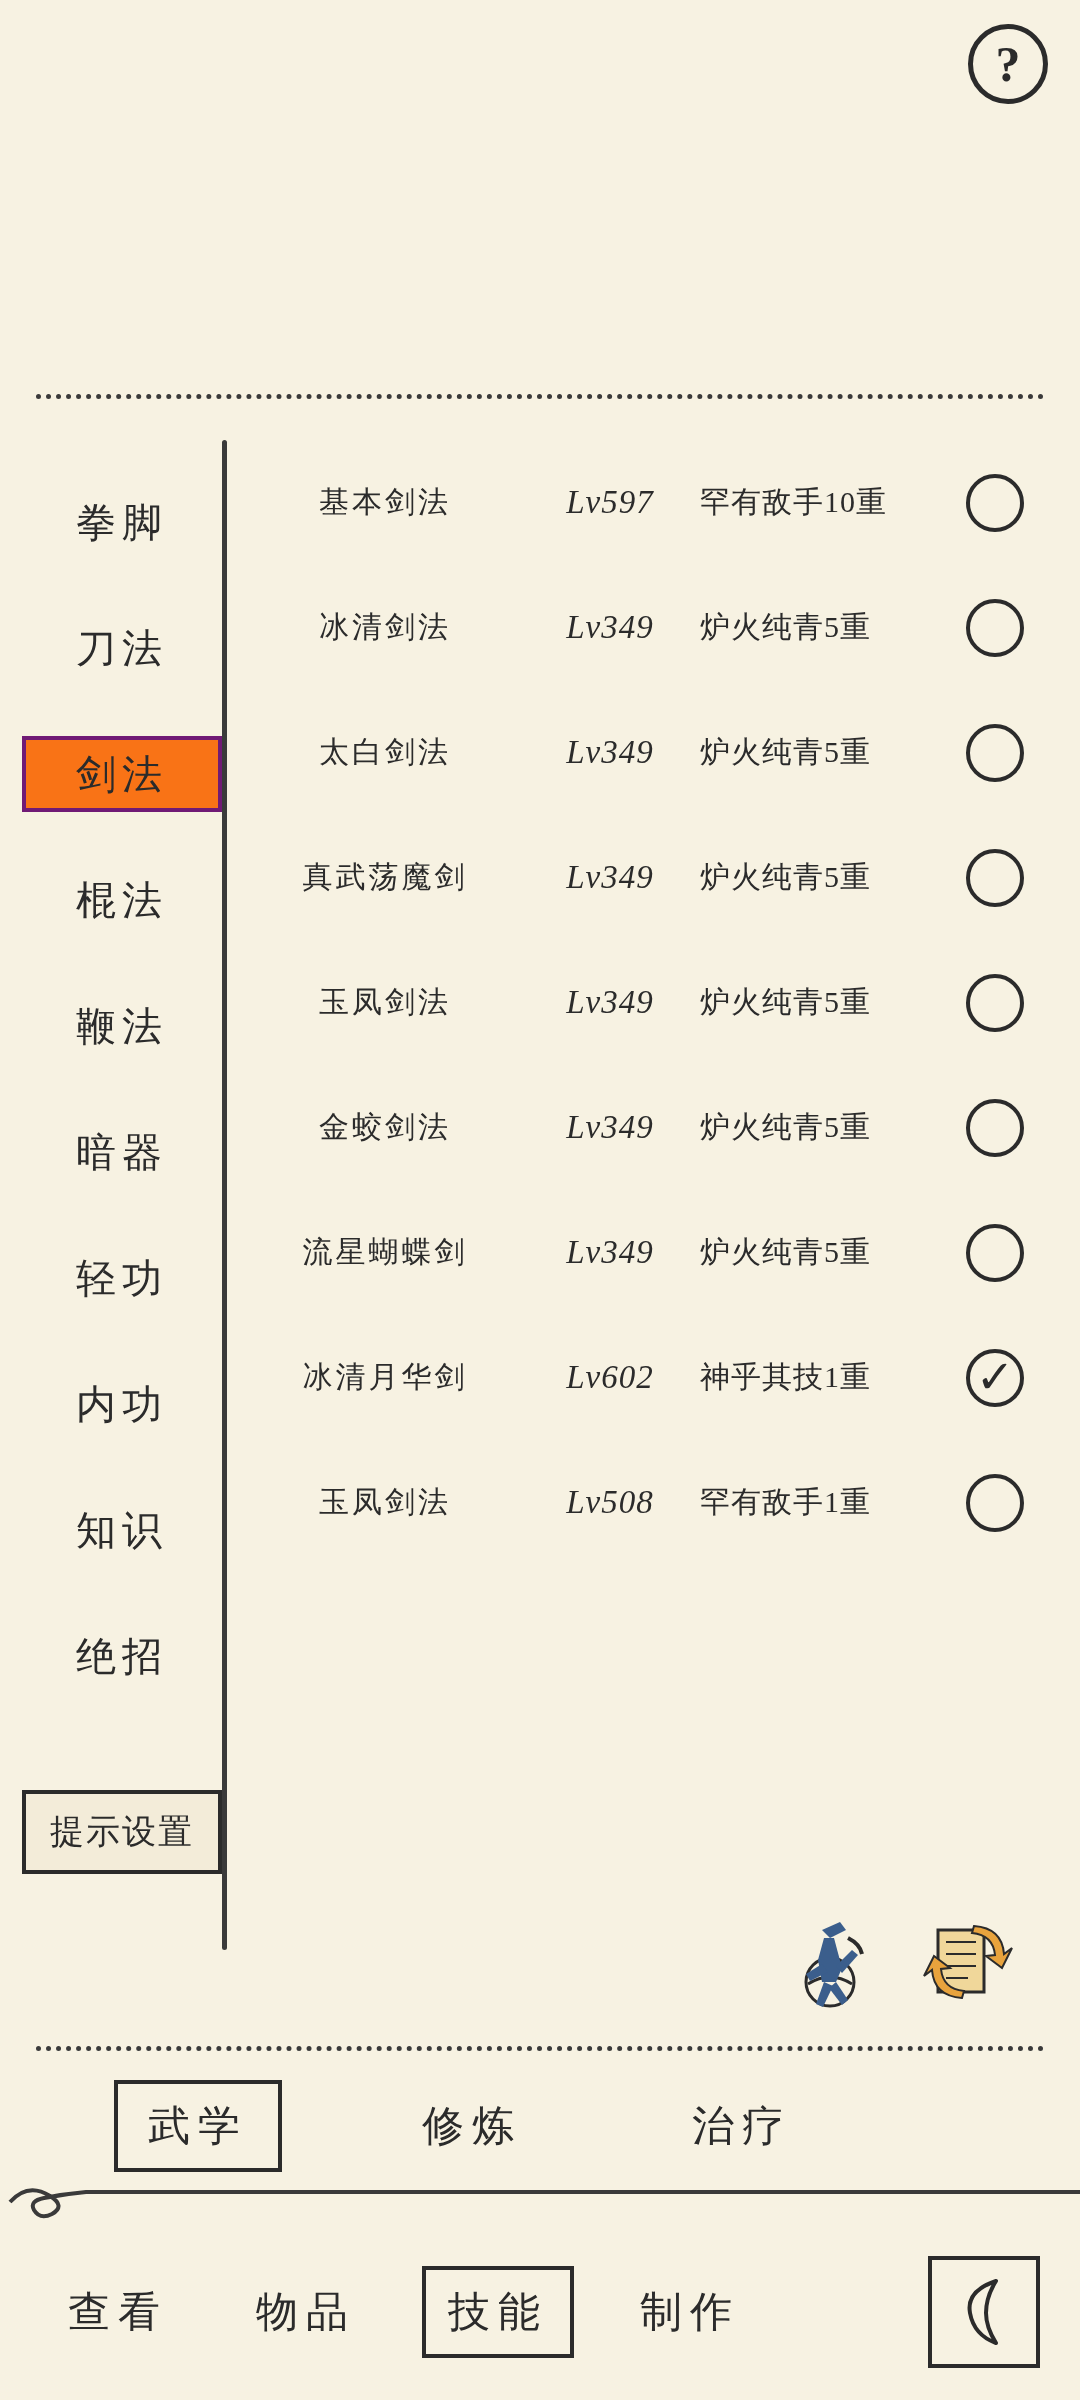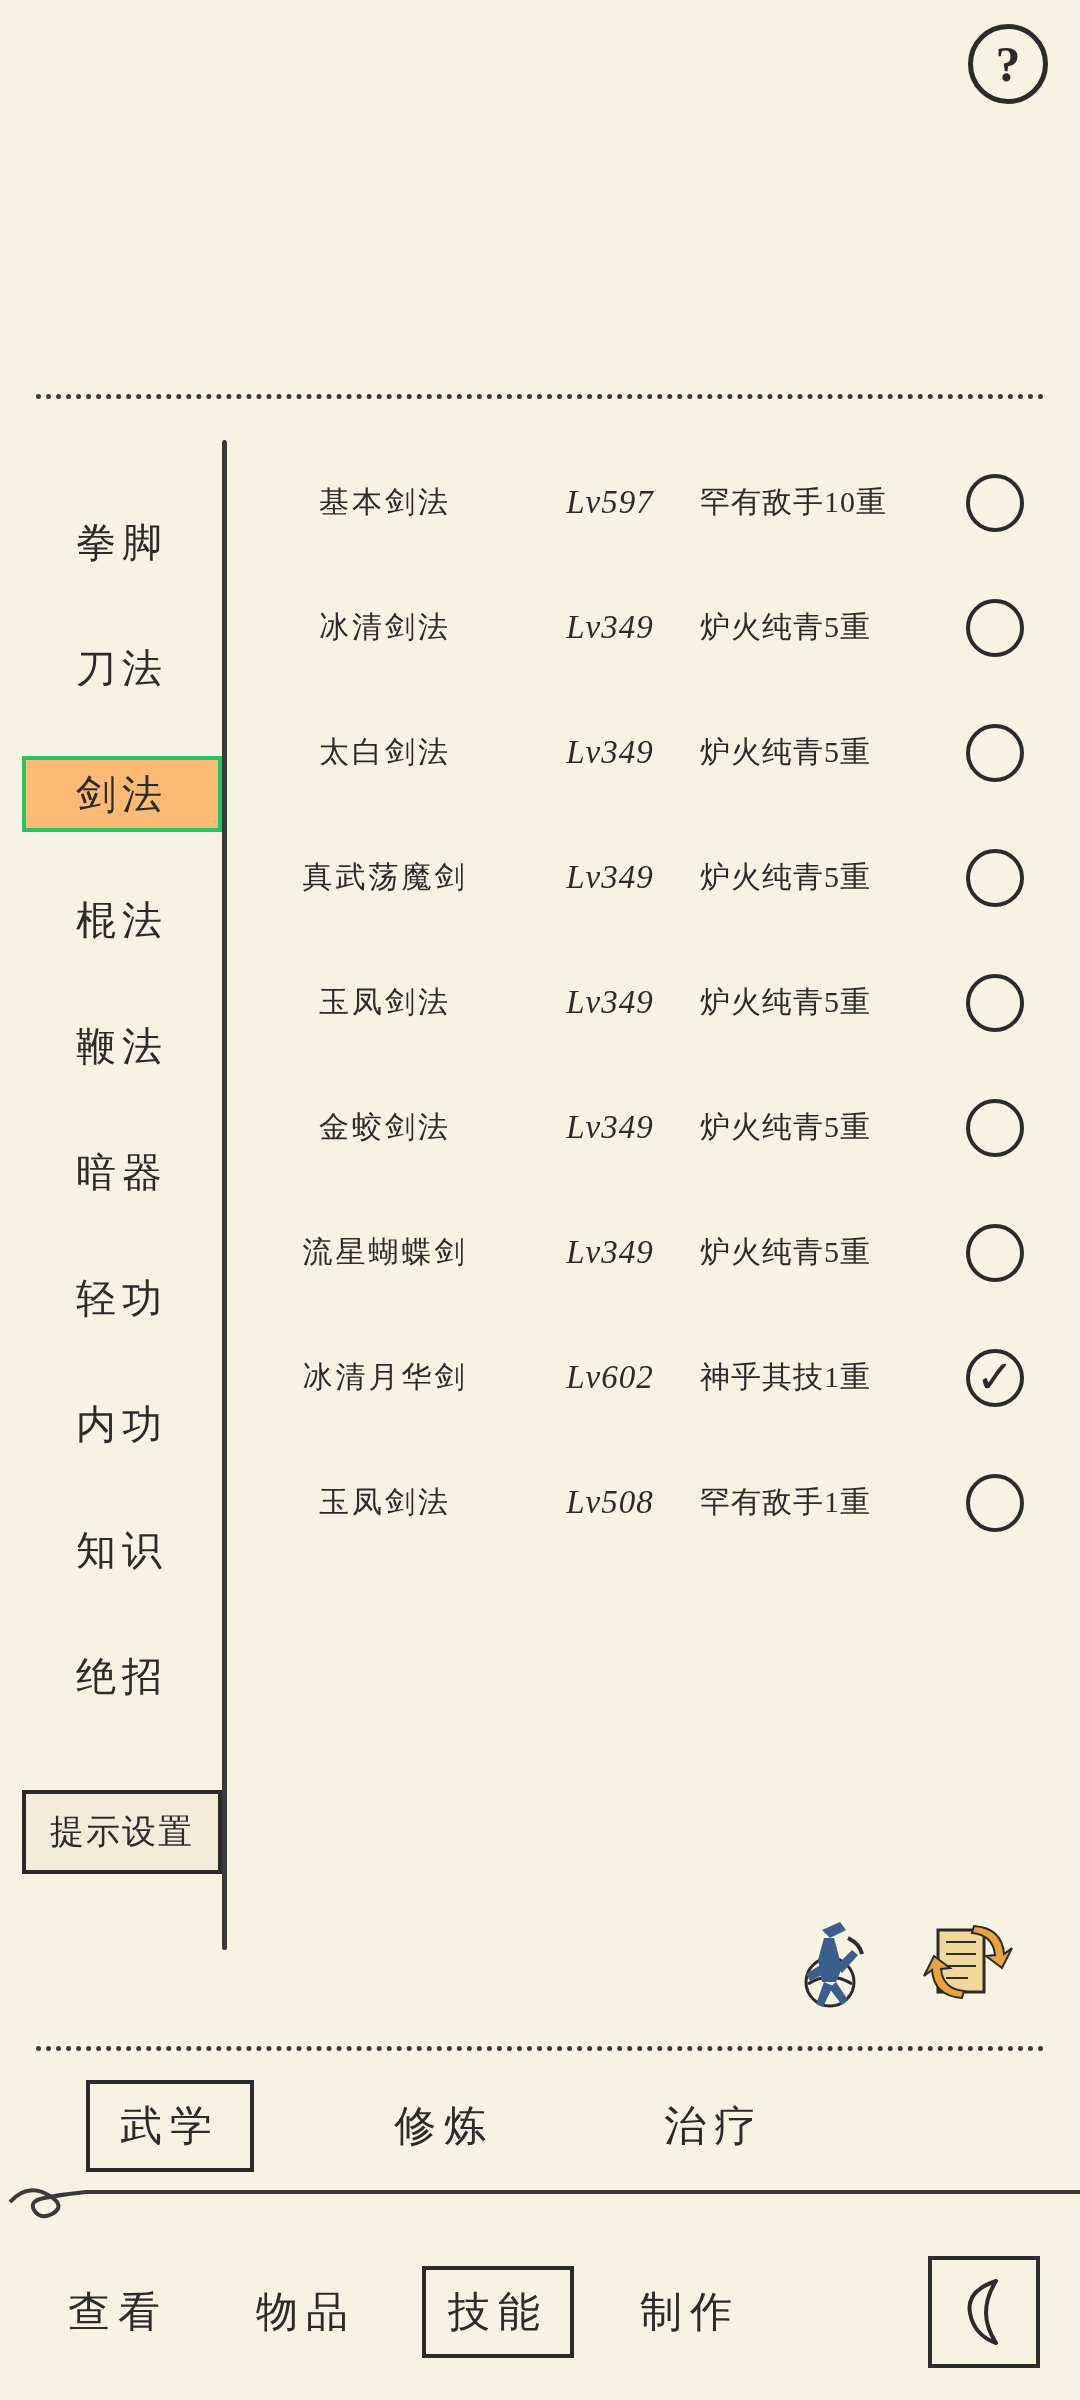--- a/index.html
+++ b/index.html
@@ -37,38 +37,38 @@
     height: 0;
     border-top: 5px dotted #3a3a3a;
   }
   #sep-top { top: 394px; }
   #sep-bottom { top: 2046px; }
 
   
   .cat-col {
     position: absolute;
     left: 22px;
-    top: 504px;
+    top: 484px;
     width: 200px;
   }
   .cat-item {
     height: 76px;
     margin-bottom: 50px;
     display: flex;
     align-items: center;
     justify-content: center;
     font-size: 40px;
     letter-spacing: 6px;
     color: #2b2b2b;
     cursor: pointer;
     background: transparent;
   }
   .cat-item.selected {
-    border: 4px solid #22c55e;
-    background: #fdba74;
+    border: 4px solid #701a75;
+    background: #f97316;
   }
 
   .hint-btn {
     position: absolute;
     left: 22px;
     top: 1790px;
     width: 200px; height: 84px;
     border: 4px solid #2b2b2b;
     display: flex; align-items: center; justify-content: center;
     font-size: 34px;
@@ -157,21 +157,21 @@
     cursor: pointer;
   }
   .act-icon svg { width: 100%; height: 100%; display: block; }
 
   
   .sub-tabs {
     position: absolute;
     left: 0; right: 0;
     top: 2080px;
     display: flex;
-    padding-left: 86px;
+    padding-left: 114px;
     gap: 110px;
     align-items: center;
   }
   .sub-tab {
     font-size: 42px;
     letter-spacing: 8px;
     padding: 14px 30px;
     cursor: pointer;
   }
   .sub-tab.selected {

